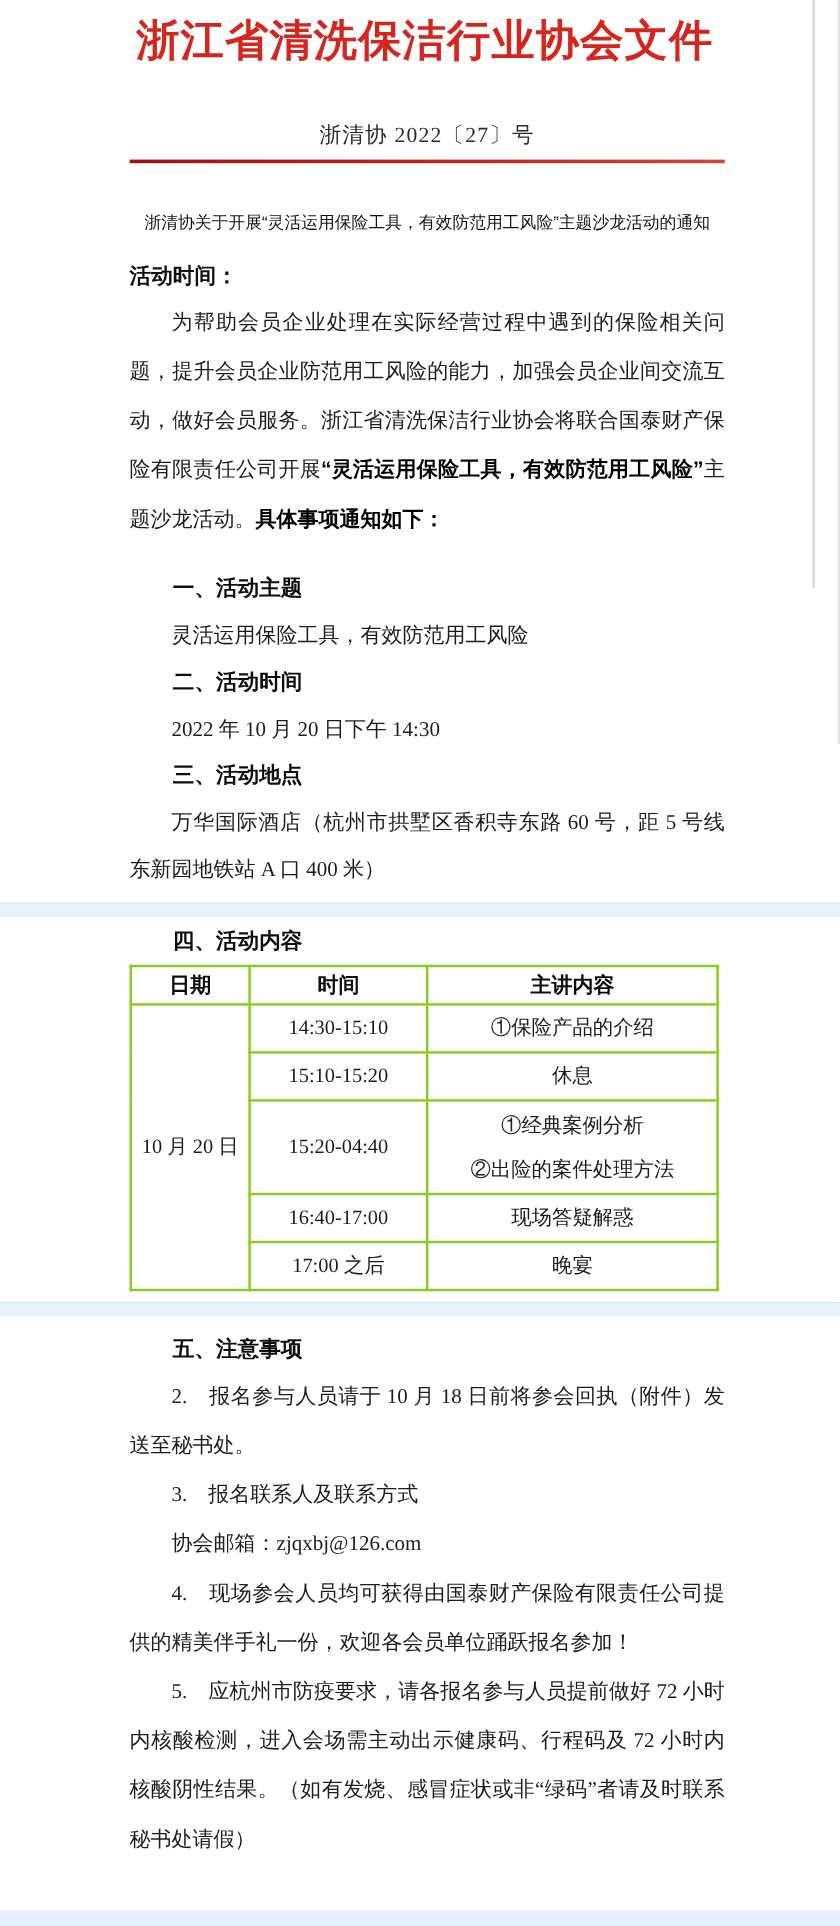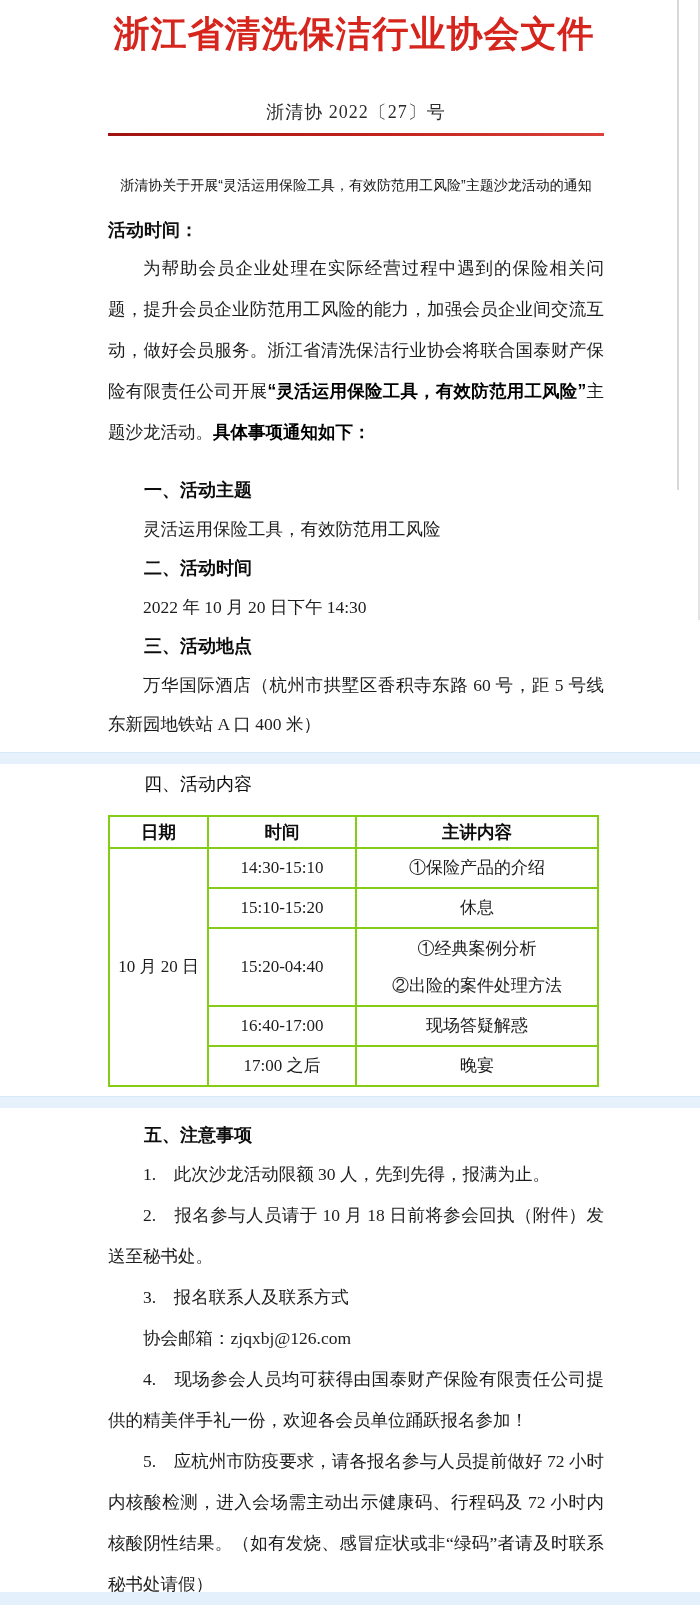--- a/index.html
+++ b/index.html
@@ -34,21 +34,21 @@
   .intro{margin-top:6px;font-size:17.5px;line-height:41px;text-align:justify;text-indent:2em;color:#1c1c1c;}
   .intro b{font-family:"Liberation Sans","DejaVu Sans",sans-serif;color:#000;}
 
   .sections p{margin:0;font-size:17.5px;line-height:39px;color:#1c1c1c;text-align:justify;}
   .sections .sec-h{
     font-weight:bold;color:#0d0d0d;text-indent:2em;
     font-family:"Liberation Sans","DejaVu Sans",sans-serif;font-size:18px;
   }
   .sections .sec-line{text-indent:2em;}
 
-  .tbl-h{margin:2px 0 16px;font-size:18px;font-weight:normal;color:#0d0d0d;text-indent:2em;
+  .tbl-h{margin:2px 0 5px;font-size:18px;font-weight:bold;color:#0d0d0d;text-indent:2em;
     font-family:"Liberation Sans","DejaVu Sans",sans-serif;line-height:30px;}
   table.schedule{border-collapse:collapse;width:489px;table-layout:fixed;}
   table.schedule th,table.schedule td{
     border:2px solid #84cc16;text-align:center;vertical-align:middle;
     font-size:17px;color:#1c1c1c;padding:0;
   }
   table.schedule th{font-weight:bold;height:30px;font-size:17.5px;
     font-family:"Liberation Sans","DejaVu Sans",sans-serif;color:#0d0d0d;}
   col.c-date{width:99px;}col.c-time{width:148px;}col.c-content{width:242px;}
   td.cell-line{height:38px;}
@@ -141,21 +141,20 @@
           </td>
         </tr>
       </tbody>
   </table>
 
   <div class="band b2"></div>
 
   <div class="notes">
     <p class="note-h">五、注意事项</p>
     <div>
-        <p>1.　此次沙龙活动限额 30 人，先到先得，报满为止。</p>
         <p>2.　报名参与人员请于 10 月 18 日前将参会回执（附件）发送至秘书处。</p>
         <p>3.　报名联系人及联系方式</p>
       </div>
     <p class="flat">协会邮箱：zjqxbj@126.com</p>
     <div>
         <p>4.　现场参会人员均可获得由国泰财产保险有限责任公司提供的精美伴手礼一份，欢迎各会员单位踊跃报名参加！</p>
         <p>5.　应杭州市防疫要求，请各报名参与人员提前做好 72 小时内核酸检测，进入会场需主动出示健康码、行程码及 72 小时内核酸阴性结果。（如有发烧、感冒症状或非“绿码”者请及时联系秘书处请假）</p>
       </div>
   </div>
 

